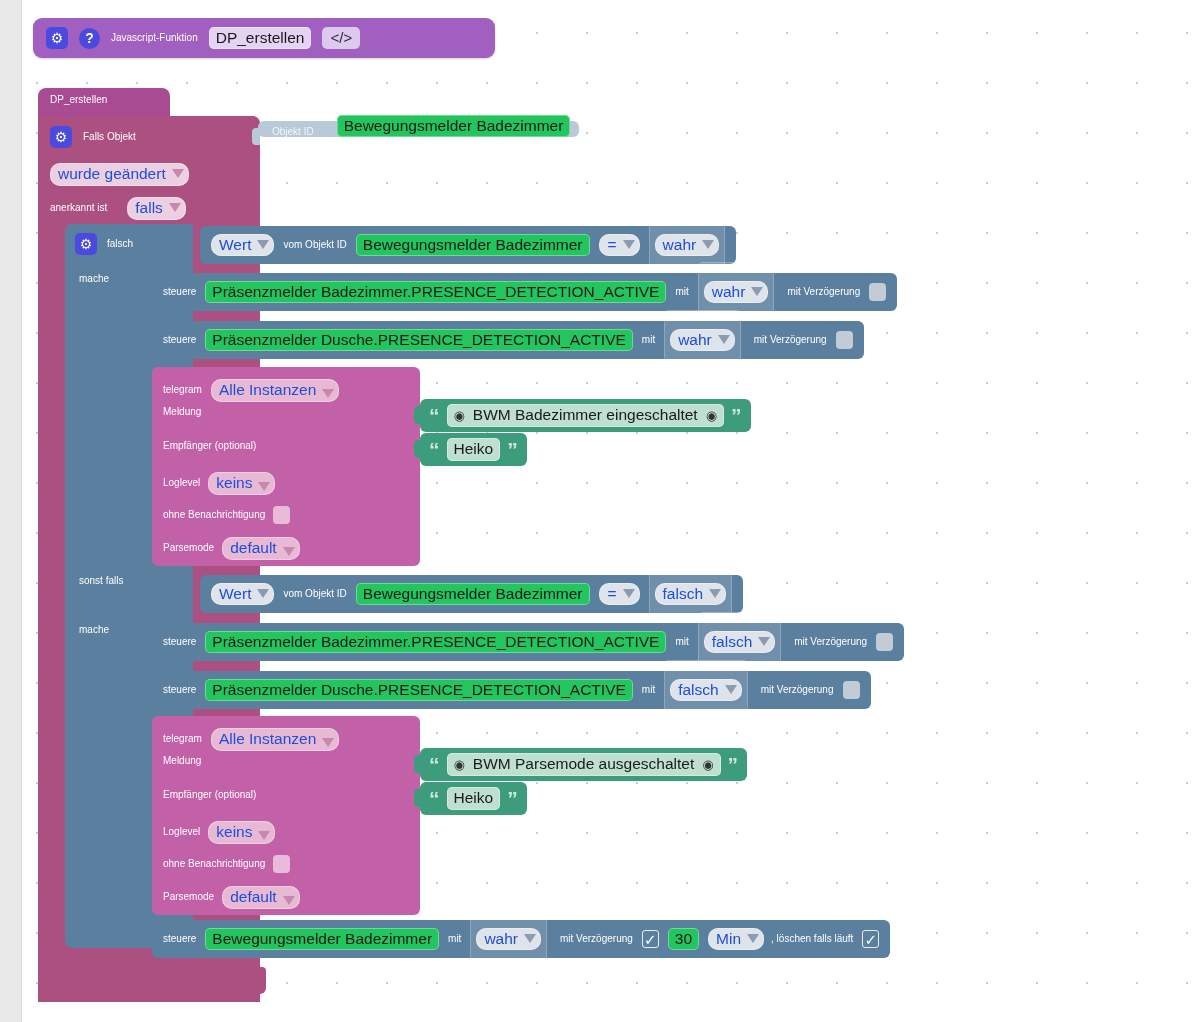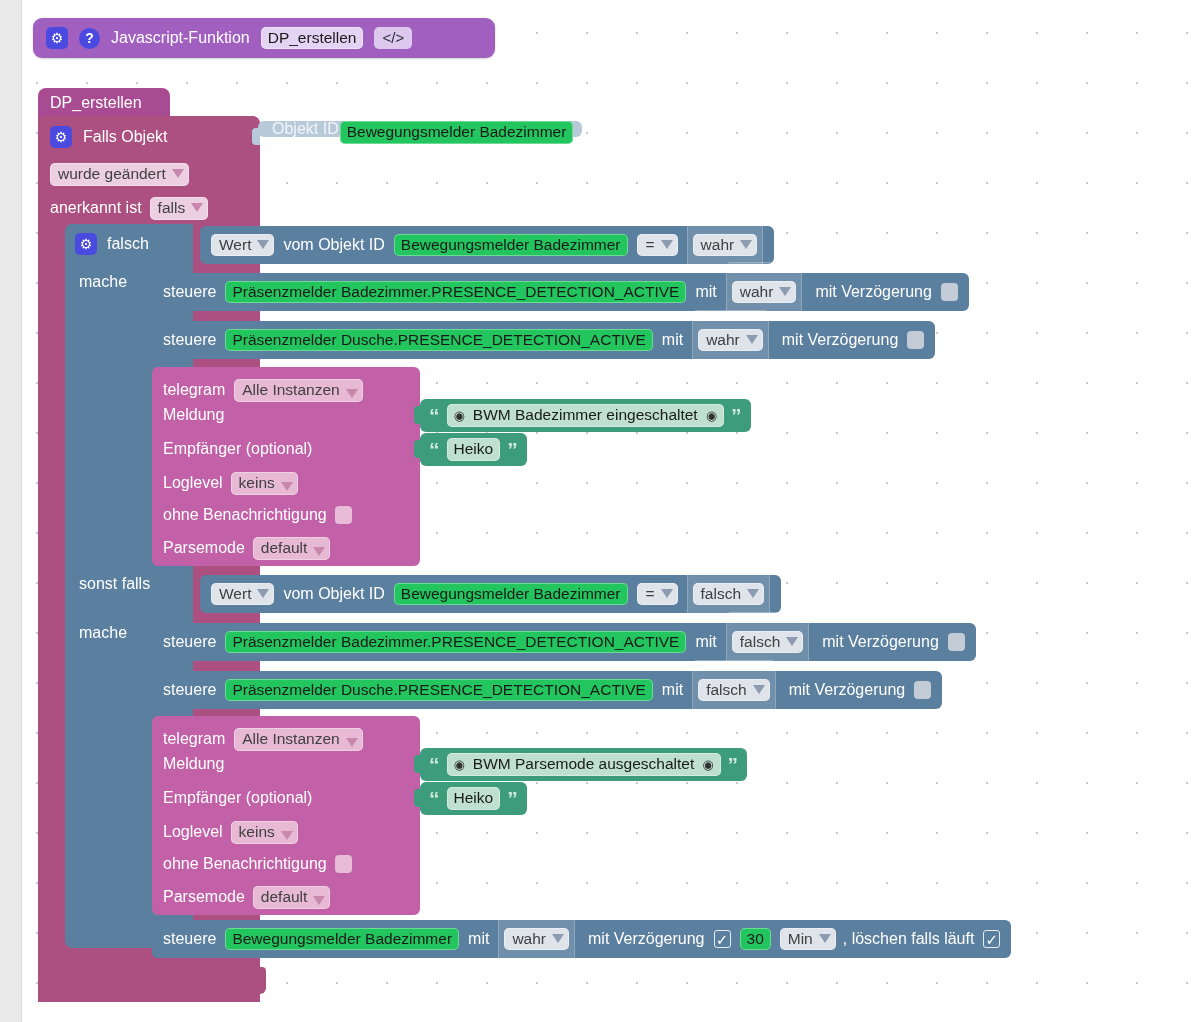--- a/index.html
+++ b/index.html
@@ -25,21 +25,21 @@
     border-right: 1px solid #dcdcdc;
   }
 
   
   .blk { position: absolute; }
   .row { display: flex; align-items: center; }
 
   
   .lbl {
     color: #ffffff;
-    font-size: 16px;
+    font-size: 10px;
     line-height: 1;
     white-space: nowrap;
   }
 
   
   .field {
     background: #22c55e;
     color: #1a1a1a;
     font-size: 15.5px;
     border-radius: 5px;
@@ -47,23 +47,23 @@
     white-space: nowrap;
     line-height: 1;
     box-shadow: inset 0 0 0 1px rgba(255,255,255,.35);
   }
   .field.violet { background: #e2d4f2; }
   .field.green { background: #bfe0d0; }
 
   
   .dd {
     background: #dfe3ea;
-    color: #404040;
+    color: #1d4ed8;
     font-size: 15.5px;
-    border-radius: 5px;
+    border-radius: 10px;
     padding: 3px 5px 4px 8px;
     display: inline-flex;
     align-items: center;
     gap: 6px;
     white-space: nowrap;
     line-height: 1;
     box-shadow: inset 0 0 0 1px rgba(255,255,255,.35);
   }
   .dd.rose  { background: #edcfe2; }
   .dd.rose2 { background: #e7b9d4; align-items: flex-end; }
@@ -151,21 +151,21 @@
     left: 38px; top: 116px; width: 222px; height: 108px;
     background: #ab5080; border-radius: 0 8px 0 0;
   }
   #trig-r1 { position:absolute; left: 12px; top: 10px; }
   #trig-r2 { position:absolute; left: 12px; top: 47px; }
   #trig-r3 { position:absolute; left: 12px; top: 81px; }
 
   #objid-blk {
     left: 258px; top: 121px; height: 16px;
     background: #b8c9d9; border-radius: 6px;
-    display:flex; align-items:flex-start; gap: 1px;
+    display:flex; align-items:flex-end; gap: 23px;
     padding: 0 9px 0 14px;
   }
   #objid-blk .lbl { color:#f2f6fa; }
   #objid-notch {
     position:absolute; left: 252px; top: 128px;
     width: 8px; height: 17px; background:#b8c9d9;
     border-radius: 4px 0 0 4px;
   }
 
   
@@ -230,21 +230,21 @@
     <div id="trig-r1" class="row" style="gap:11px;">
       <span class="gear">⚙</span>
       <span class="lbl">Falls Objekt</span>
     </div>
     <div id="trig-r2">
       <span class="dd rose">
         <span>wurde geändert</span>
         <i class="caret"></i>
       </span>
     </div>
-    <div id="trig-r3" class="row" style="gap:8px;">
+    <div id="trig-r3" class="row" style="gap:20px;">
       <span class="lbl">anerkannt ist</span>
       <span class="dd rose">
         <span>falls</span>
         <i class="caret"></i>
       </span>
     </div>
   </div>
 
   <div id="objid-notch"></div>
   <div class="blk" id="objid-blk">

